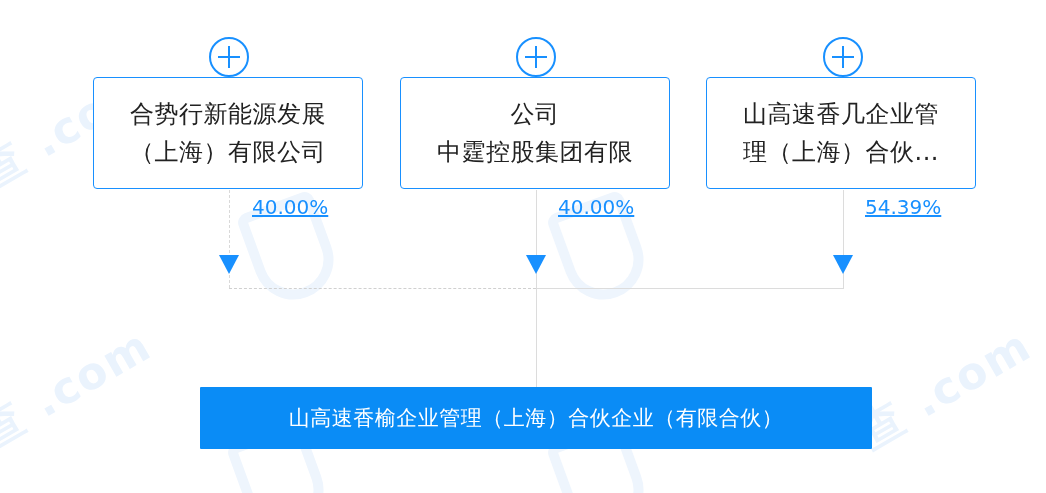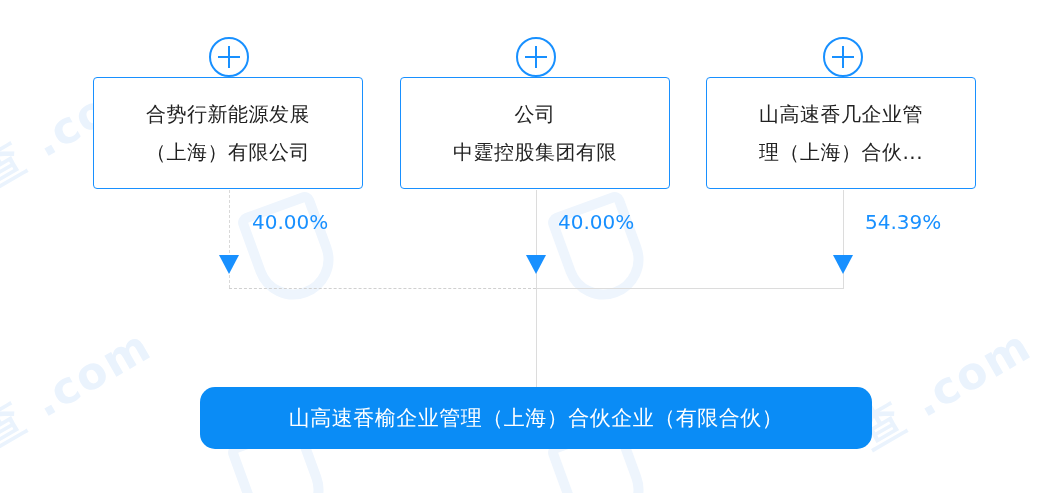--- a/index.html
+++ b/index.html
@@ -20,53 +20,53 @@
     transform: rotate(-20deg); pointer-events: none;
   }
   .node {
     position: absolute; top: 77px; width: 270px; height: 112px;
     border: 1px solid #1890ff; border-radius: 4px; background: #fff;
     box-sizing: border-box;
     display: flex; align-items: center; justify-content: center;
     text-align: center;
   }
   .node-text {
-    width: 200px; font-size: 20px; line-height: 38px; color: #222;
+    width: 200px; font-size: 24px; line-height: 38px; color: #222;
     letter-spacing: 0.5px;
   }
   .expand {
     position: absolute; top: 37px; width: 40px; height: 40px;
     border: 2px solid #1890ff; border-radius: 50%; background: #fff;
     box-sizing: border-box; cursor: pointer;
   }
   .expand::before, .expand::after {
     content: ""; position: absolute; background: #1890ff;
     left: 50%; top: 50%; transform: translate(-50%, -50%);
   }
   .expand::before { width: 22px; height: 2px; }
   .expand::after { width: 2px; height: 22px; }
   .pct {
-    position: absolute; top: 210px; font-size: 20px; color: #1890ff;
+    position: absolute; top: 195px; font-size: 20px; color: #1890ff; text-decoration: underline;
   }
   .vline {
     position: absolute; width: 1px; background: #dcdcdc;
   }
   .vline.dashed {
     background: none; border-left: 1px dashed #d9d9d9;
   }
   .hline { position: absolute; height: 1px; background: #dcdcdc; }
   .hline.dashed { background: none; border-top: 1px dashed #d0d0d0; }
   .arrow {
     position: absolute; top: 255px; width: 0; height: 0;
     border-left: 10px solid transparent; border-right: 10px solid transparent;
     border-top: 19px solid #1890ff;
   }
   .target {
     position: absolute; left: 200px; top: 387px; width: 672px; height: 62px;
-    background: #0a8cf6; border-radius: 15px; color: #fff;
+    background: #0a8cf6; border-radius: 1px; color: #fff;
     display: flex; align-items: center; justify-content: center;
     font-size: 21px; letter-spacing: 0.5px;
   }
 </style>
 </head>
 <body>
 
 <div class="watermark" style="left:-30px; top:100px;">查 .com</div>
 <div class="watermark" style="left:-30px; top:360px;">查 .com</div>
 <div class="watermark" style="left:850px; top:360px;">查 .com</div>

